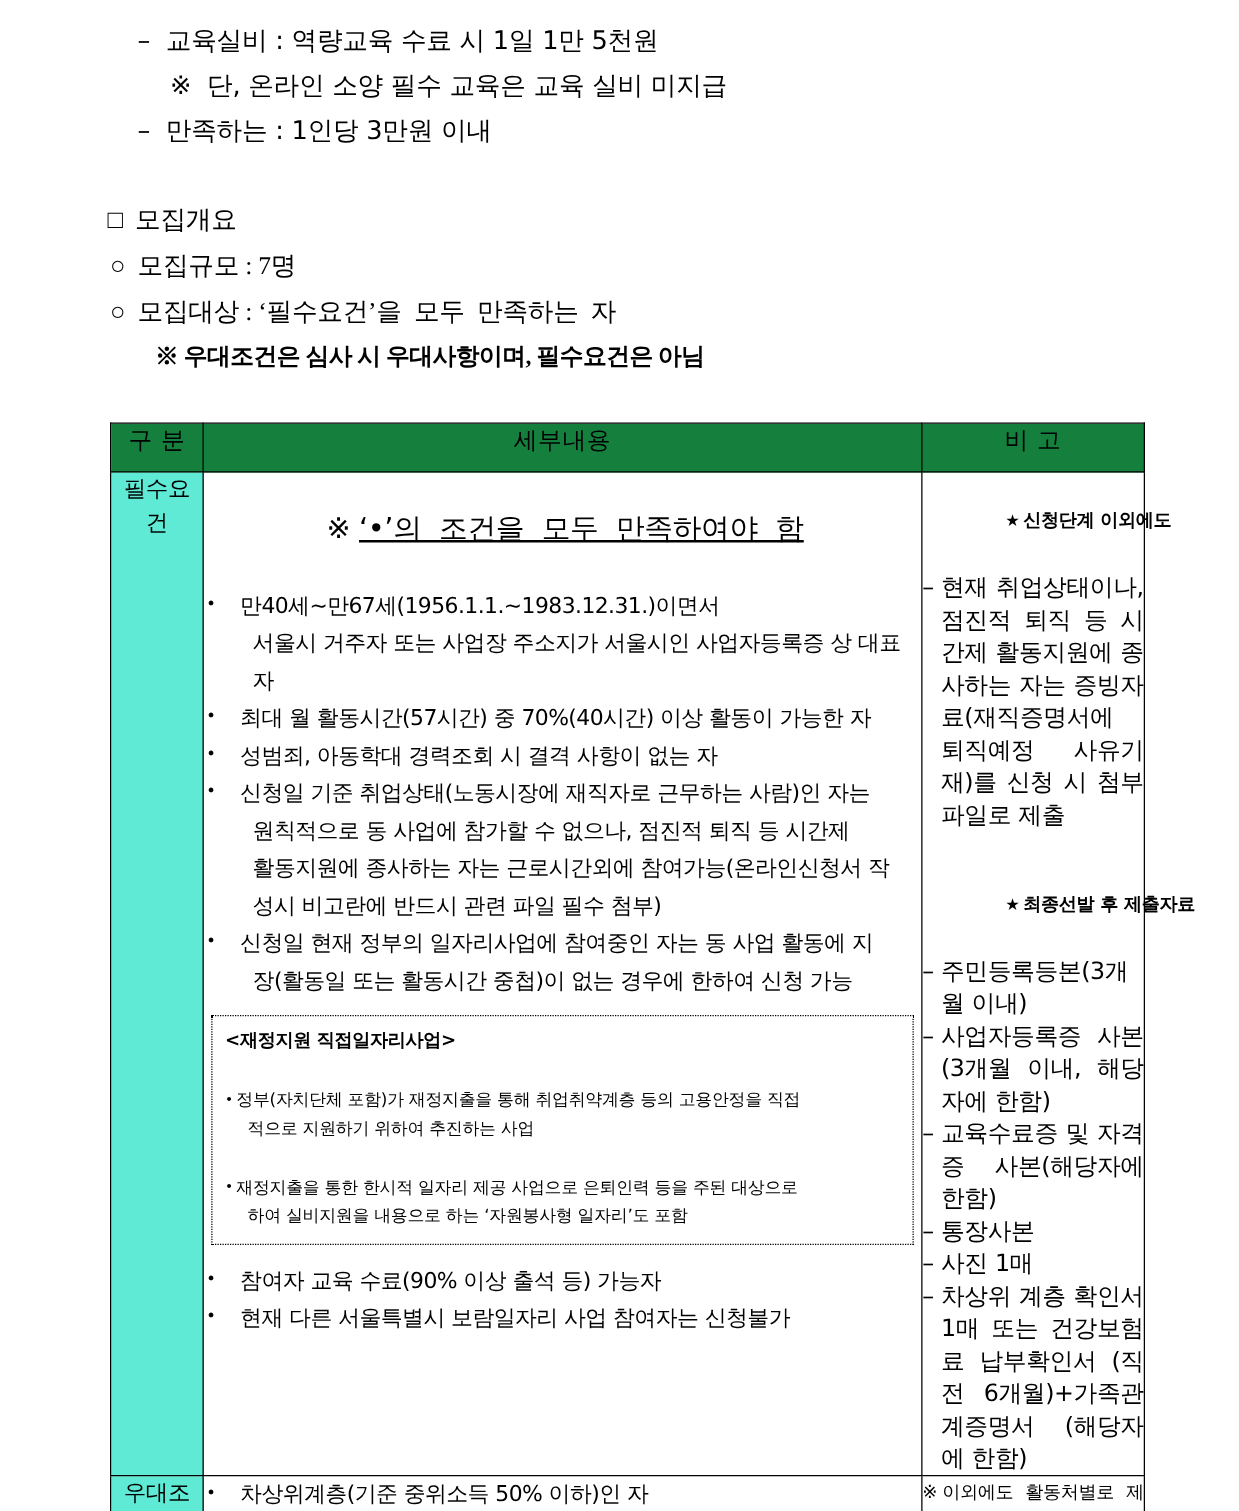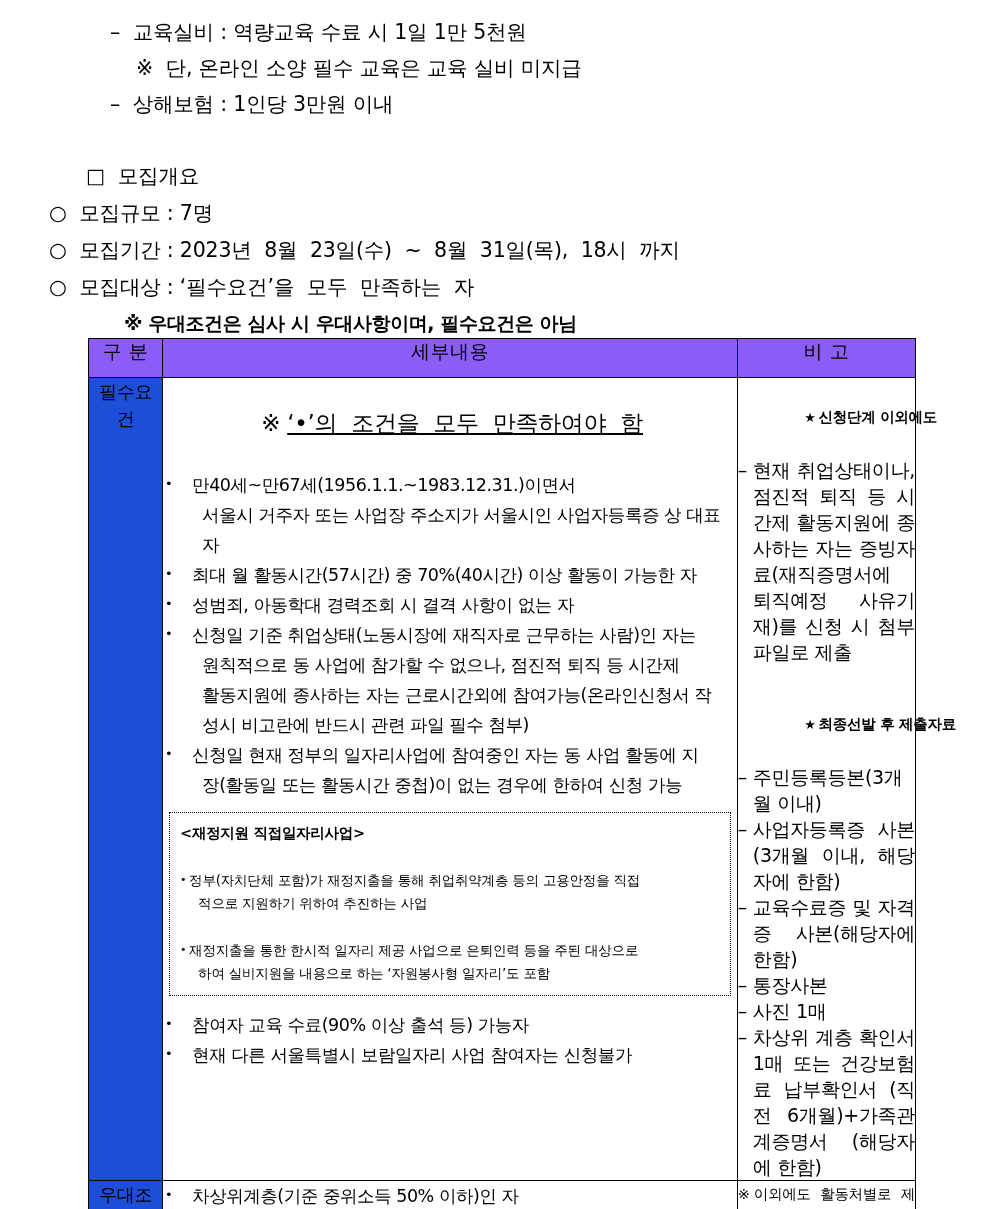--- a/index.html
+++ b/index.html
@@ -37,32 +37,33 @@
     letter-spacing: -0.2px;
   }
   .indent-dash { padding-left: 110px; }
   .indent-note { padding-left: 136px; }
 
   .section-head {
     position: absolute;
     left: 0;
     top: 157px;
     width: 991px;
+    font-family: Liberation Serif, serif;
   }
   .sec-title {
     font-size: 20.5px;
     line-height: 38px;
     padding-left: 86px;
     white-space: pre;
     letter-spacing: -0.2px;
   }
   .sec-item {
     font-size: 20.5px;
     line-height: 37px;
-    padding-left: 49px;
+    padding-left: 88px;
     white-space: pre;
     letter-spacing: -0.2px;
   }
   .sec-note {
     font-size: 19px;
     line-height: 34px;
     padding-left: 124px;
     white-space: pre;
     font-weight: bold;
     letter-spacing: -0.4px;
@@ -83,31 +84,31 @@
   table.main td, table.main th {
     border: 1px solid #000000;
     vertical-align: top;
     padding: 0;
   }
   .col-gubun { width: 74px; }
   .col-detail { width: 574px; }
   .col-bigo { width: 178px; }
 
   thead th {
-    background: #8b5cf6;
+    background: #15803d;
     height: 38px;
     font-size: 19px;
     font-weight: normal;
     text-align: center;
     vertical-align: middle;
     letter-spacing: 0.5px;
   }
 
   td.label-cell {
-    background: #1d4ed8;
+    background: #5eead4;
     text-align: center;
     vertical-align: middle;
     font-size: 18px;
     line-height: 27px;
     letter-spacing: -0.3px;
   }
   td.detail-cell {
     padding: 14px 10px 14px 12px;
     vertical-align: top;
   }
@@ -245,27 +246,26 @@
   }
 </style>
 </head>
 <body>
 
 <div class="page">
 
   <div class="intro">
     <div class="intro-line indent-dash">–  교육실비 : 역량교육 수료 시 1일 1만 5천원</div>
     <div class="intro-line indent-note">※  단, 온라인 소양 필수 교육은 교육 실비 미지급</div>
-    <div class="intro-line indent-dash">–  상해보험 : 1인당 3만원 이내</div>
+    <div class="intro-line indent-dash">–  만족하는 : 1인당 3만원 이내</div>
   </div>
 
   <div class="section-head">
     <div class="sec-title">□  모집개요</div>
     <div class="sec-item">○  모집규모 : 7명</div>
-    <div class="sec-item">○  모집기간 : 2023년  8월  23일(수)  ~  8월  31일(목),  18시  까지</div>
     <div class="sec-item">○  모집대상 : ‘필수요건’을  모두  만족하는  자</div>
     <div class="sec-note">※ 우대조건은 심사 시 우대사항이며, 필수요건은 아님</div>
   </div>
 
   <div class="tbl-wrap">
     <table class="main">
       <colgroup>
         <col class="col-gubun">
         <col class="col-detail">
         <col class="col-bigo">

